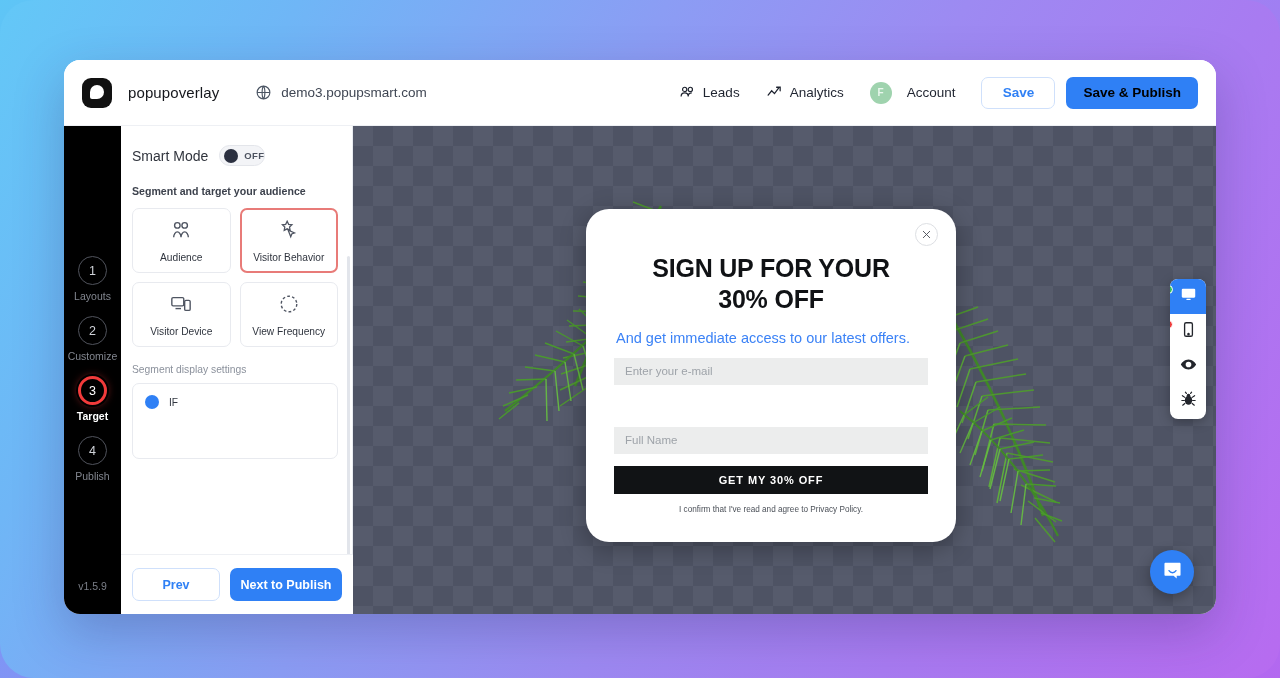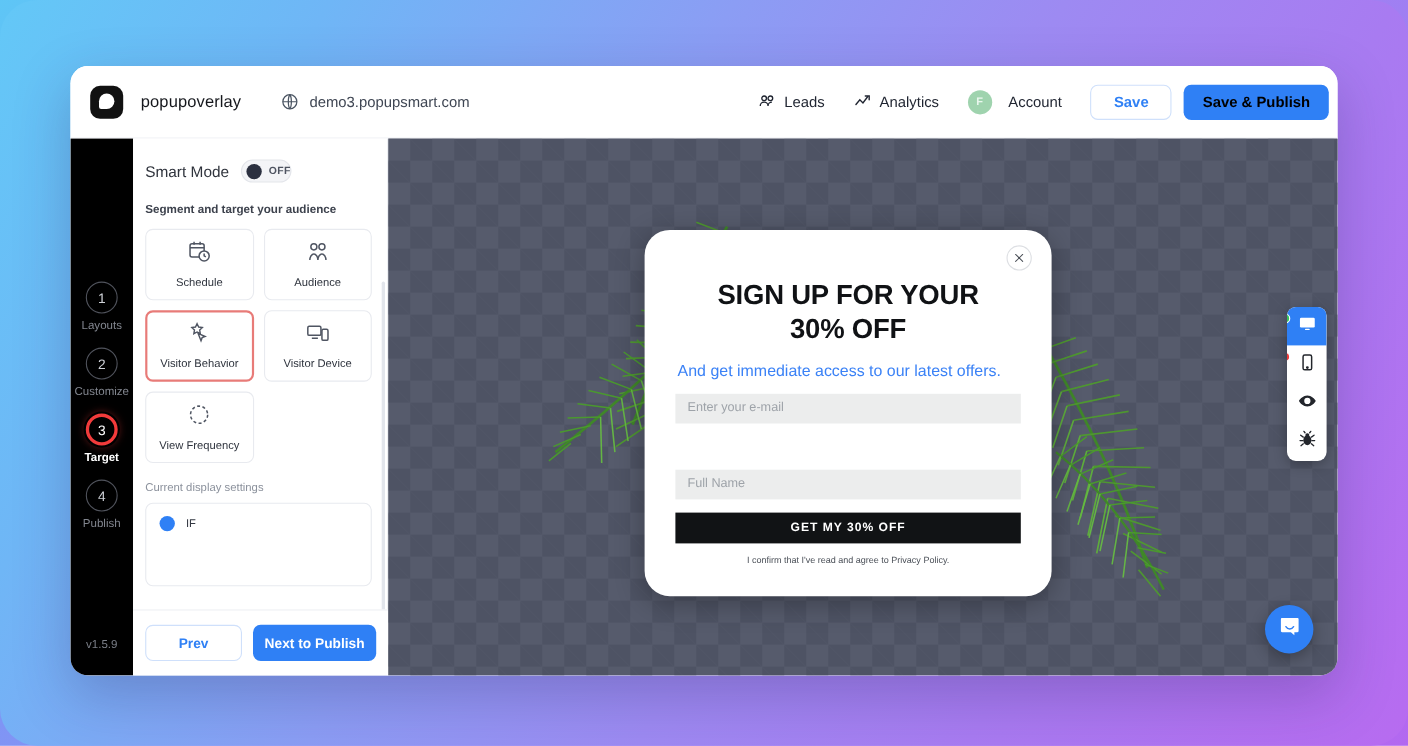--- a/index.html
+++ b/index.html
@@ -32,21 +32,21 @@
     width:30px; height:30px; border-radius:9px; background:#111;
     margin-left:18px; position:relative; flex:none;
   }
   .logo-mark::after{
     content:""; position:absolute; left:8px; top:7px; width:14px; height:14px;
     border-radius:50% 50% 50% 2px; background:#fff;
   }
   .brand-name { margin-left:16px; font-size:15px; font-weight:normal; color:#15171c; letter-spacing:.1px;}
   .globe { margin-left:36px; width:17px; height:17px; flex:none; color:#4b5563; }
   .site-url { margin-left:9px; font-size:13.5px; color:#3f4653; }
-  .top-right { margin-left:auto; display:flex; align-items:center; padding-right:8px; gap:0; }
+  .top-right { margin-left:auto; display:flex; align-items:center; padding-right:18px; gap:0; }
   .top-link { display:flex; align-items:center; gap:7px; font-size:13.5px; color:#1f2430; margin-right:26px; cursor:pointer; }
   .top-link svg { width:17px; height:17px; }
   .avatar {
     width:22px; height:22px; border-radius:50%; background:#9fd3ae;
     color:#eaf7ee; font-size:10px; font-weight:bold;
     display:flex; align-items:center; justify-content:center; margin-right:8px;
   }
   .btn-save {
     width:74px; height:32px; border:1px solid #cfe0fb; border-radius:7px;
     background:#fff; color:#2f80f5; font-size:13.5px; font-weight:bold;
@@ -265,31 +265,20 @@
             <div class="smart-label">Smart Mode</div>
             <div class="toggle">
               <span class="knob"></span>
               <span class="toggle-text">OFF</span>
             </div>
           </div>
 
           <div class="panel-subhead">Segment and target your audience</div>
 
           <div class="card-grid">
-            <div class="card">
-              <span>
-                <svg viewBox="0 0 24 24" fill="none" stroke="currentColor" stroke-width="1.5">
-                  <rect x="3" y="4" width="14" height="13" rx="2"></rect>
-                    <path d="M3 8h14M7 2v3M13 2v3"></path>
-                  <circle cx="17" cy="16" r="5" fill="#fff"></circle>
-                    <path d="M17 13.5V16l1.7 1"></path>
-                </svg>
-              </span>
-              <span class="card-label">Schedule</span>
-            </div>
             <div class="card">
               <span>
                 <svg viewBox="0 0 24 24" fill="none" stroke="currentColor" stroke-width="1.5">
                   <circle cx="8" cy="7" r="3"></circle>
                     <circle cx="16" cy="7" r="3"></circle>
                   <path d="M4 20c0-3 1.8-6 4-6s4 3 4 6M12 20c0-3 1.8-6 4-6s4 3 4 6"></path>
                 </svg>
               </span>
               <span class="card-label">Audience</span>
             </div>
@@ -315,21 +304,21 @@
             <div class="card">
               <span>
                 <svg viewBox="0 0 24 24" fill="none" stroke="currentColor" stroke-width="1.5" stroke-dasharray="3 2.4">
                   <circle cx="12" cy="12" r="8.5"></circle>
                 </svg>
               </span>
               <span class="card-label">View Frequency</span>
             </div>
           </div>
 
-          <div class="display-head">Current display settings</div>
+          <div class="display-head">Segment display settings</div>
 
           <div class="rules-box">
 
             <div class="rule-row">
               <span class="rule-check">
                 
               </span>
               <span class="rule-text">IF</span>
             </div>
 

